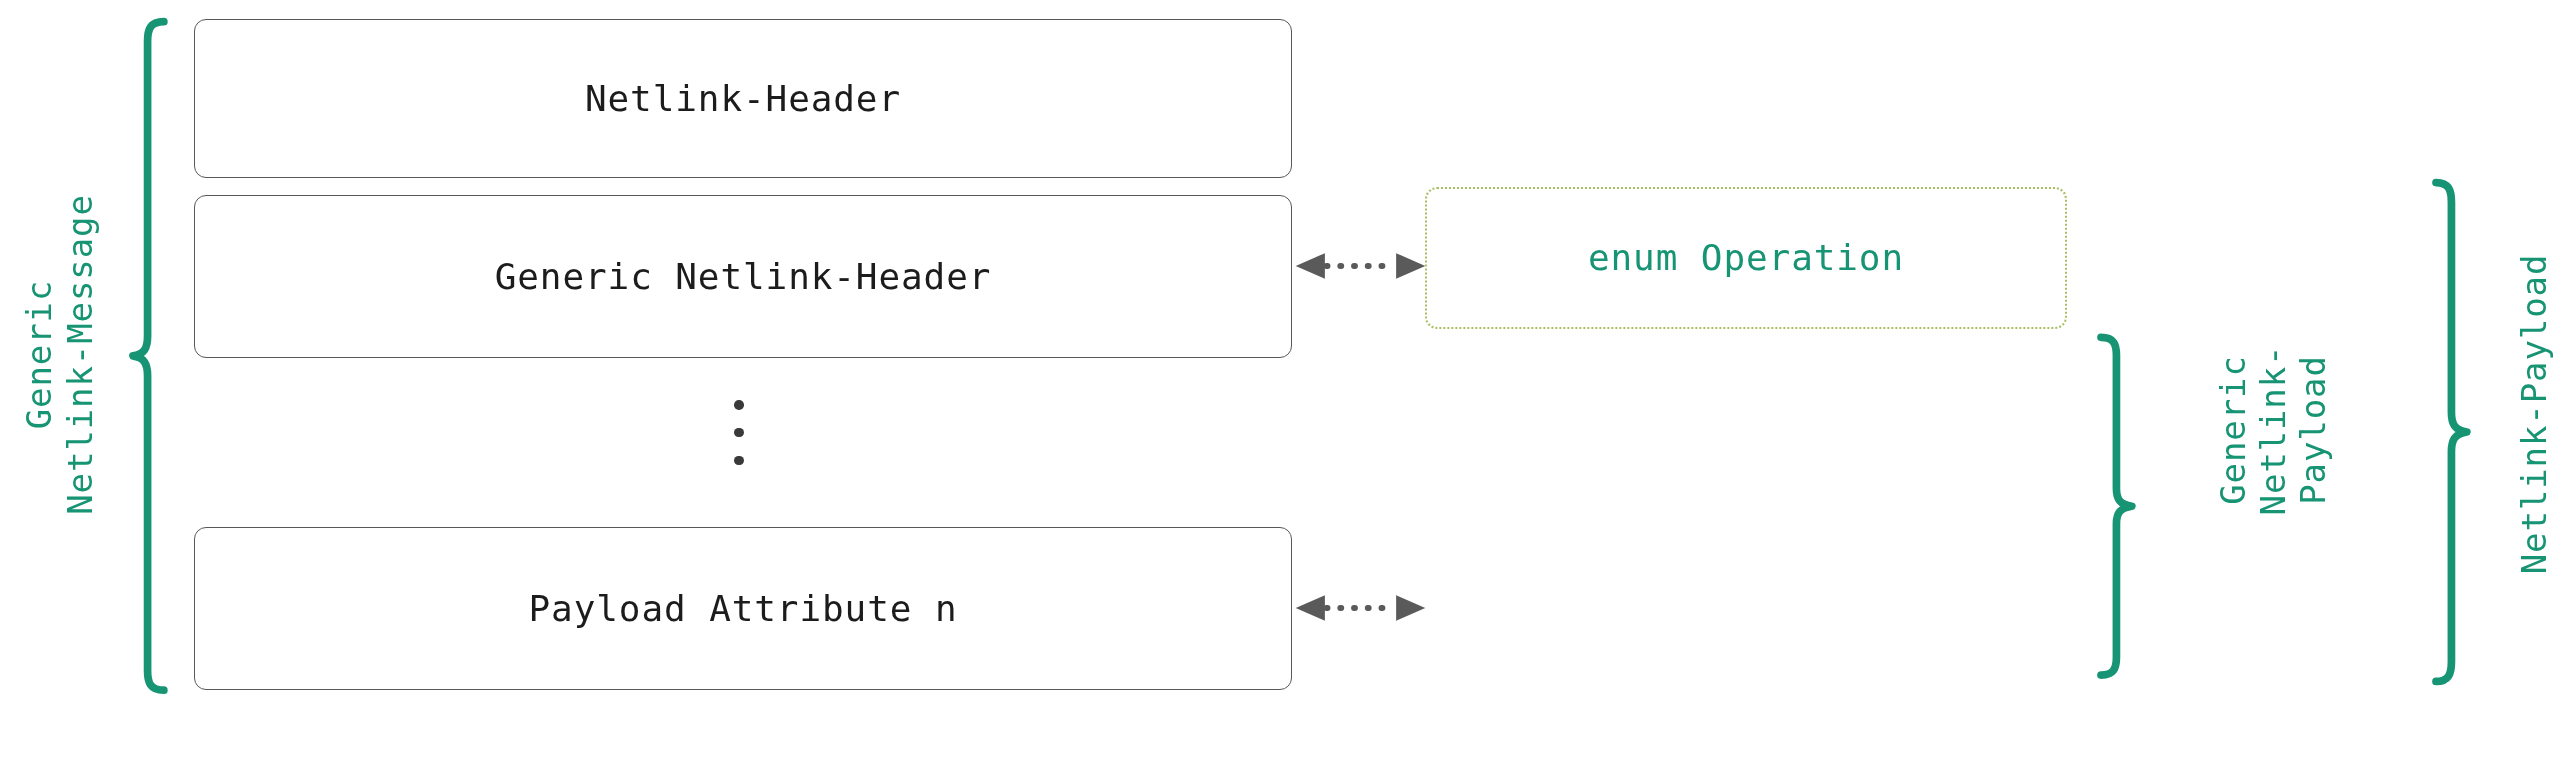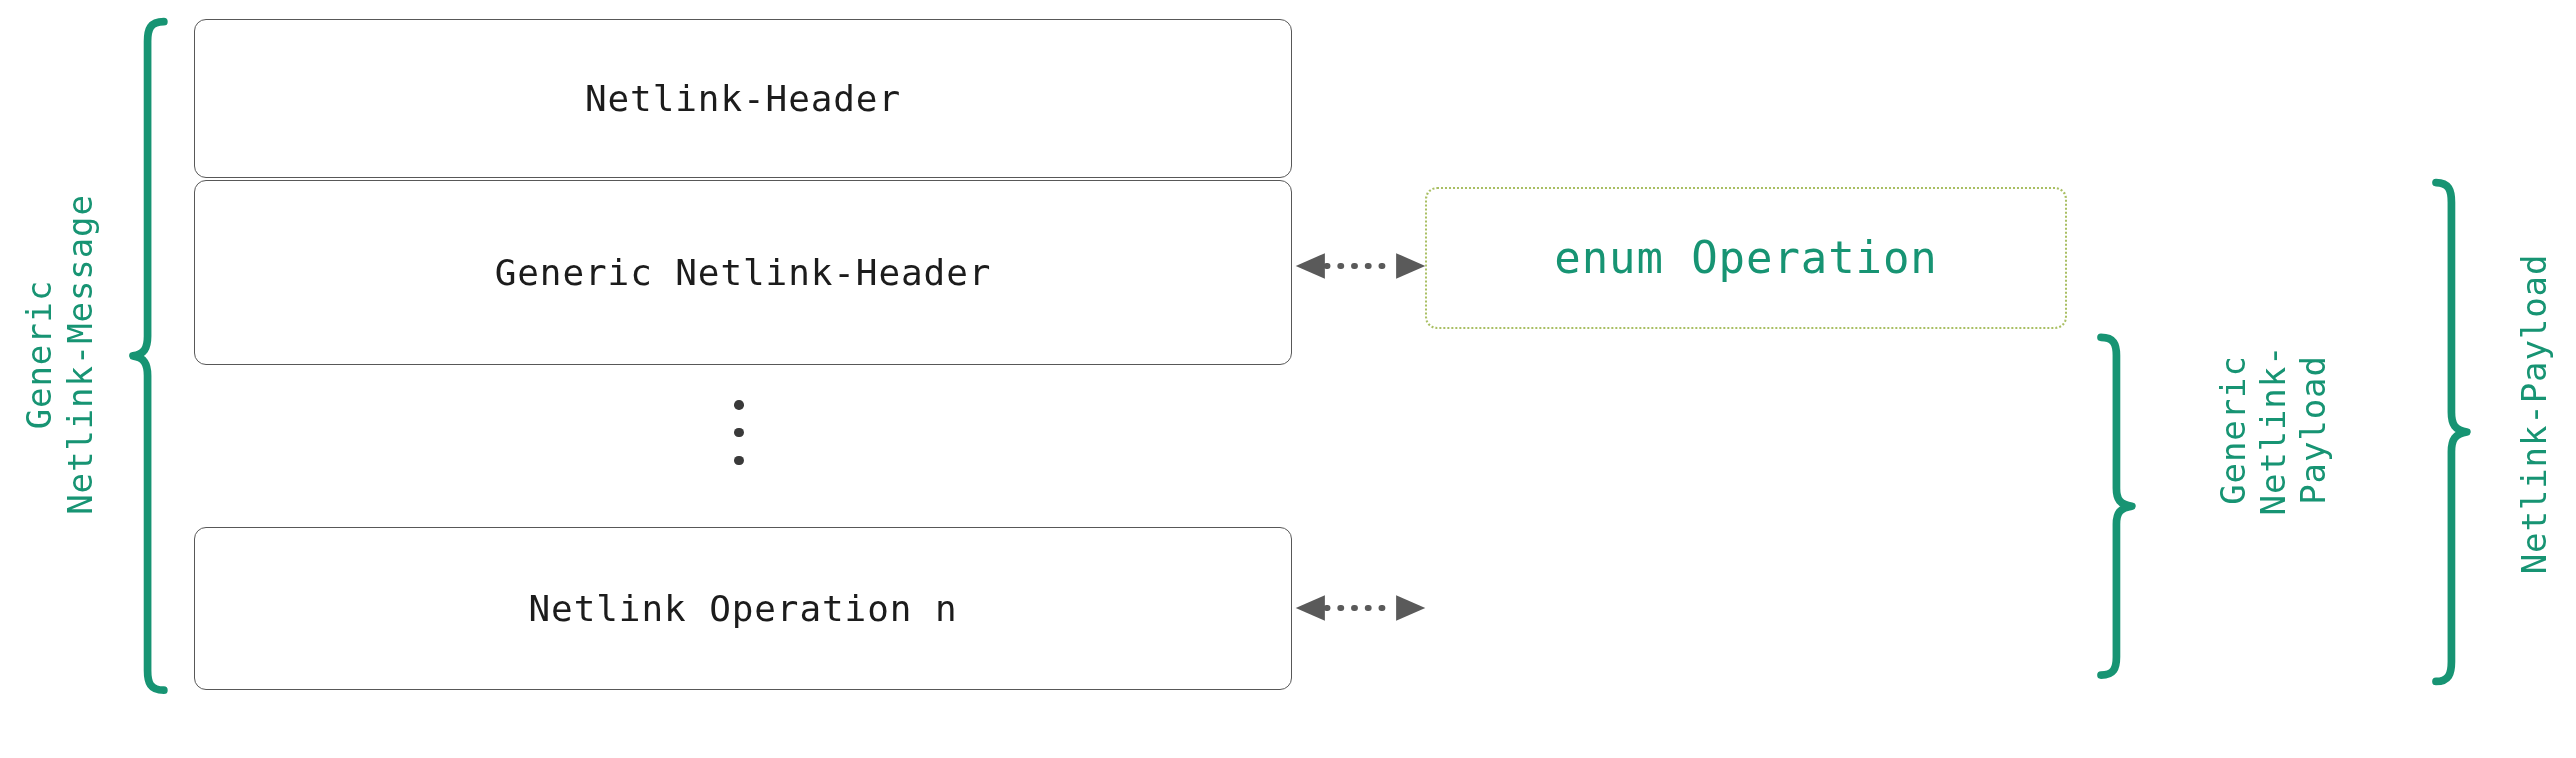--- a/index.html
+++ b/index.html
@@ -41,21 +41,21 @@
     box-sizing: border-box;
     border: 2.1px dotted #a9bf63;
     border-radius: 12px;
     background: #ffffff;
     display: flex;
     align-items: center;
     justify-content: center;
     text-align: center;
     color: #179473;
     font-family: "DejaVu Sans Mono", "Liberation Mono", monospace;
-    font-size: 44px;
+    font-size: 36px;
     letter-spacing: 0.9px;
     line-height: 1.22;
     white-space: pre-line;
   }
 
   
   .vdots {
     position: absolute;
     display: flex;
     flex-direction: column;
@@ -116,32 +116,32 @@
   </div>
   <div class="rot-label" style="left:-122px; top:303px; width:362px; height:103px;">
     <span>Generic
 Netlink-Message</span>
   </div>
 
   <div class="nl-box" style="left:194px; top:19px; width:1098px; height:159px;">
     <span>Netlink-Header</span>
   </div>
 
-  <div class="nl-box" style="left:194px; top:180px; width:1098px; height:185px;">
+  <div class="nl-box" style="left:194px; top:195px; width:1098px; height:163px;">
     <span>Generic Netlink-Header</span>
   </div>
 
   <div class="vdots" style="left:734px; top:400px; width:10.3px; height:65px;">
     <span></span>
     <span></span>
     <span></span>
   </div>
 
   <div class="nl-box" style="left:194px; top:527px; width:1098px; height:163px;">
-    <span>Netlink Operation n</span>
+    <span>Payload Attribute n</span>
   </div>
 
   <div class="arrow-wrap" style="left:1294px; top:246px; width:133px; height:40px;">
     <svg width="133" height="40" viewBox="0 0 155 46" xmlns="http://www.w3.org/2000/svg">
       <polygon points="2,23 36,8 36,38" fill="#5a5a5a"></polygon>
       <polygon points="153,23 119,8 119,38" fill="#5a5a5a"></polygon>
       <line x1="38" y1="23" x2="117" y2="23" stroke="#5a5a5a" stroke-width="7" stroke-linecap="round" stroke-dasharray="1 15"></line>
     </svg>
   </div>
 

